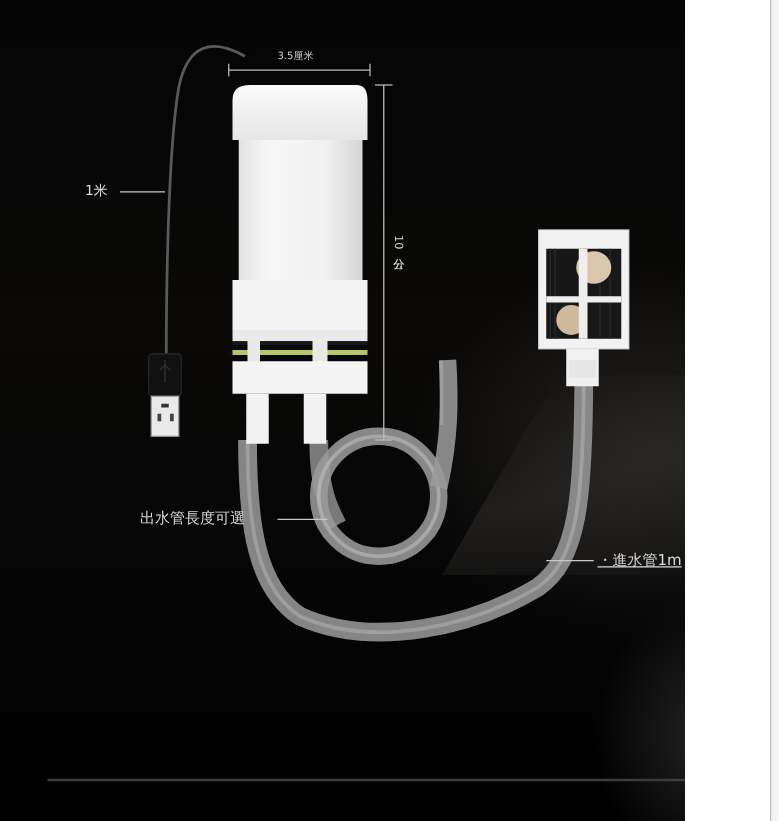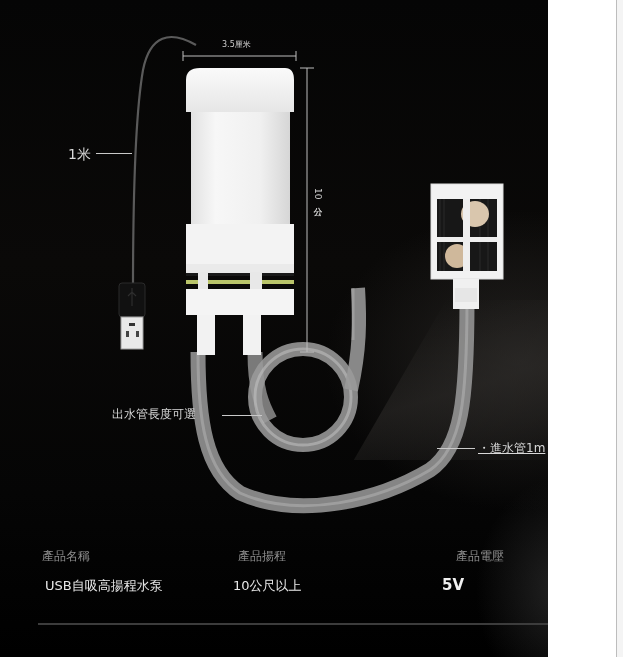--- a/index.html
+++ b/index.html
@@ -110,33 +110,25 @@
       <line x1="183" y1="56" x2="296" y2="56"></line>
       <line x1="183" y1="51" x2="183" y2="61"></line>
       <line x1="296" y1="51" x2="296" y2="61"></line>
       <line x1="307" y1="68" x2="307" y2="352"></line>
       <line x1="300" y1="68" x2="314" y2="68"></line>
       <line x1="300" y1="352" x2="314" y2="352"></line>
     </g>
   </svg>
 
   <div class="label lbl-small" style="left:222px; top:41px;">3.5厘米</div>
-  <div class="label" style="left:68px; top:147px; font-size:14px;text-align:right;">1米</div>
+  <div class="label" style="left:68px; top:147px; font-size:11px;text-align:right;">1米</div>
   <div class="lead" style="left:96px; top:153px; width:36px;"></div>
   <div class="label vertical" style="left:313px; top:188px;">10公分</div>
 
   <div class="label" style="left:112px; top:408px;">出水管長度可選</div>
   <div class="lead" style="left:222px; top:415px; width:40px;"></div>
 
   <div class="lead" style="left:437px; top:448px; width:38px;"></div>
   <div class="label" style="left:478px; top:442px;text-decoration:underline;">・進水管1m</div>
 
-  <div class="spec">
-    <div class="head" style="left:42px;">產品名稱</div>
-    <div class="head" style="left:238px;">產品揚程</div>
-    <div class="head" style="left:456px;">產品電壓</div>
-    <div class="val" style="left:45px;">USB自吸高揚程水泵</div>
-    <div class="val" style="left:233px;">10公尺以上</div>
-    <div class="val big" style="left:442px;">5V</div>
-  </div>
   <div class="divider"></div>
 </div>
 <div class="edge"></div>
 
 </body></html>

